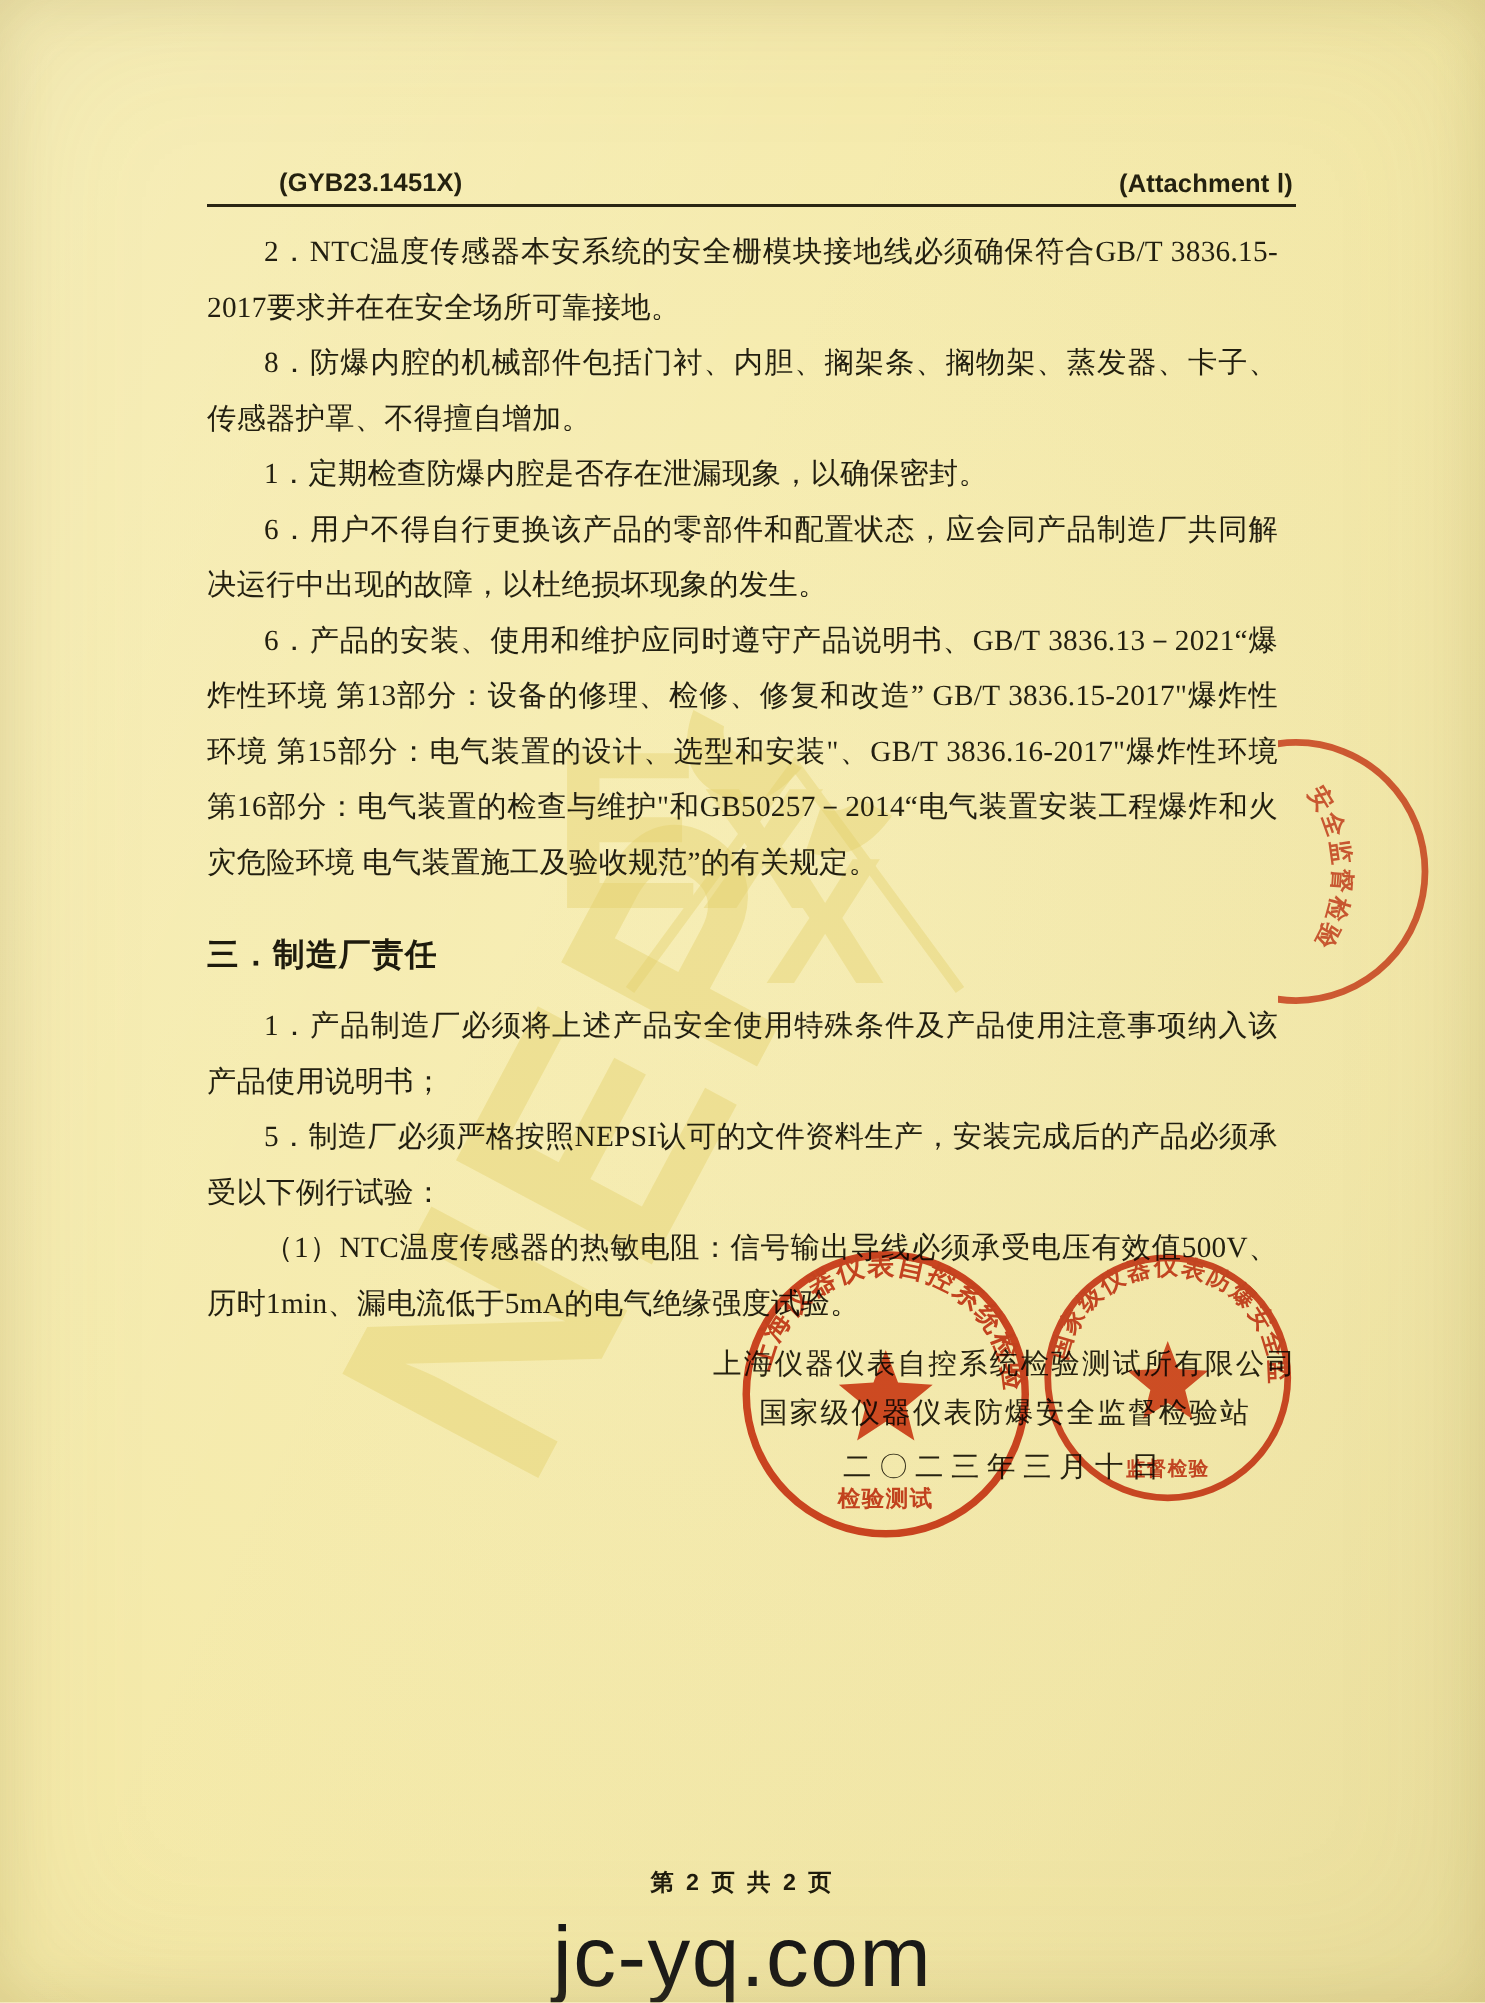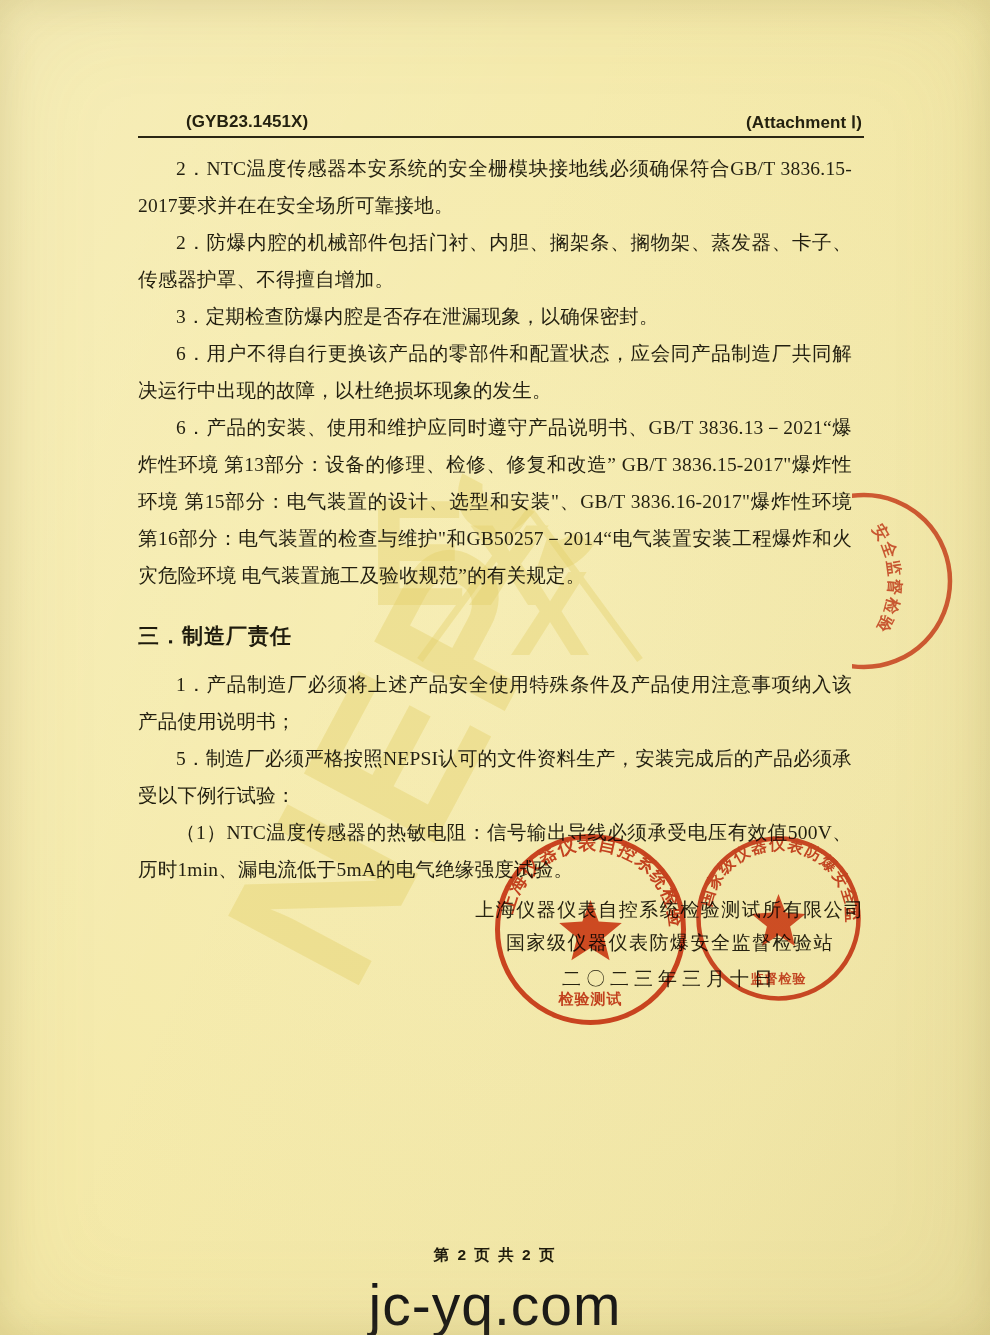--- a/index.html
+++ b/index.html
@@ -230,23 +230,23 @@
     <div id="header-row">
       <span class="hdr-txt" id="doc-code">(GYB23.1451X)</span>
       <span class="hdr-txt" id="attachment-label">(Attachment Ⅰ)</span>
     </div>
     <div id="header-rule"></div>
 
     <div id="body-text">
 
       <p class="para indent">2．NTC温度传感器本安系统的安全栅模块接地线必须确保符合GB/T 3836.15-2017要求并在在安全场所可靠接地。</p>
 
-      <p class="para indent">2．防爆内腔的机械部件包括门衬、内胆、搁架条、搁物架、蒸发器、卡子、传感器护罩、不得擅自增加。</p>
-
-      <p class="para indent">3．定期检查防爆内腔是否存在泄漏现象，以确保密封。</p>
+      <p class="para indent">8．防爆内腔的机械部件包括门衬、内胆、搁架条、搁物架、蒸发器、卡子、传感器护罩、不得擅自增加。</p>
+
+      <p class="para indent">1．定期检查防爆内腔是否存在泄漏现象，以确保密封。</p>
 
       <p class="para indent">6．用户不得自行更换该产品的零部件和配置状态，应会同产品制造厂共同解决运行中出现的故障，以杜绝损坏现象的发生。</p>
 
       <p class="para indent">6．产品的安装、使用和维护应同时遵守产品说明书、GB/T 3836.13－2021“爆炸性环境 第13部分：设备的修理、检修、修复和改造” GB/T 3836.15-2017"爆炸性环境 第15部分：电气装置的设计、选型和安装"、GB/T 3836.16-2017"爆炸性环境第16部分：电气装置的检查与维护"和GB50257－2014“电气装置安装工程爆炸和火灾危险环境 电气装置施工及验收规范”的有关规定。</p>
 
       <div id="heading-block">
         <p class="heading">三．制造厂责任</p>
       </div>
 
       <div id="mfr-block">

